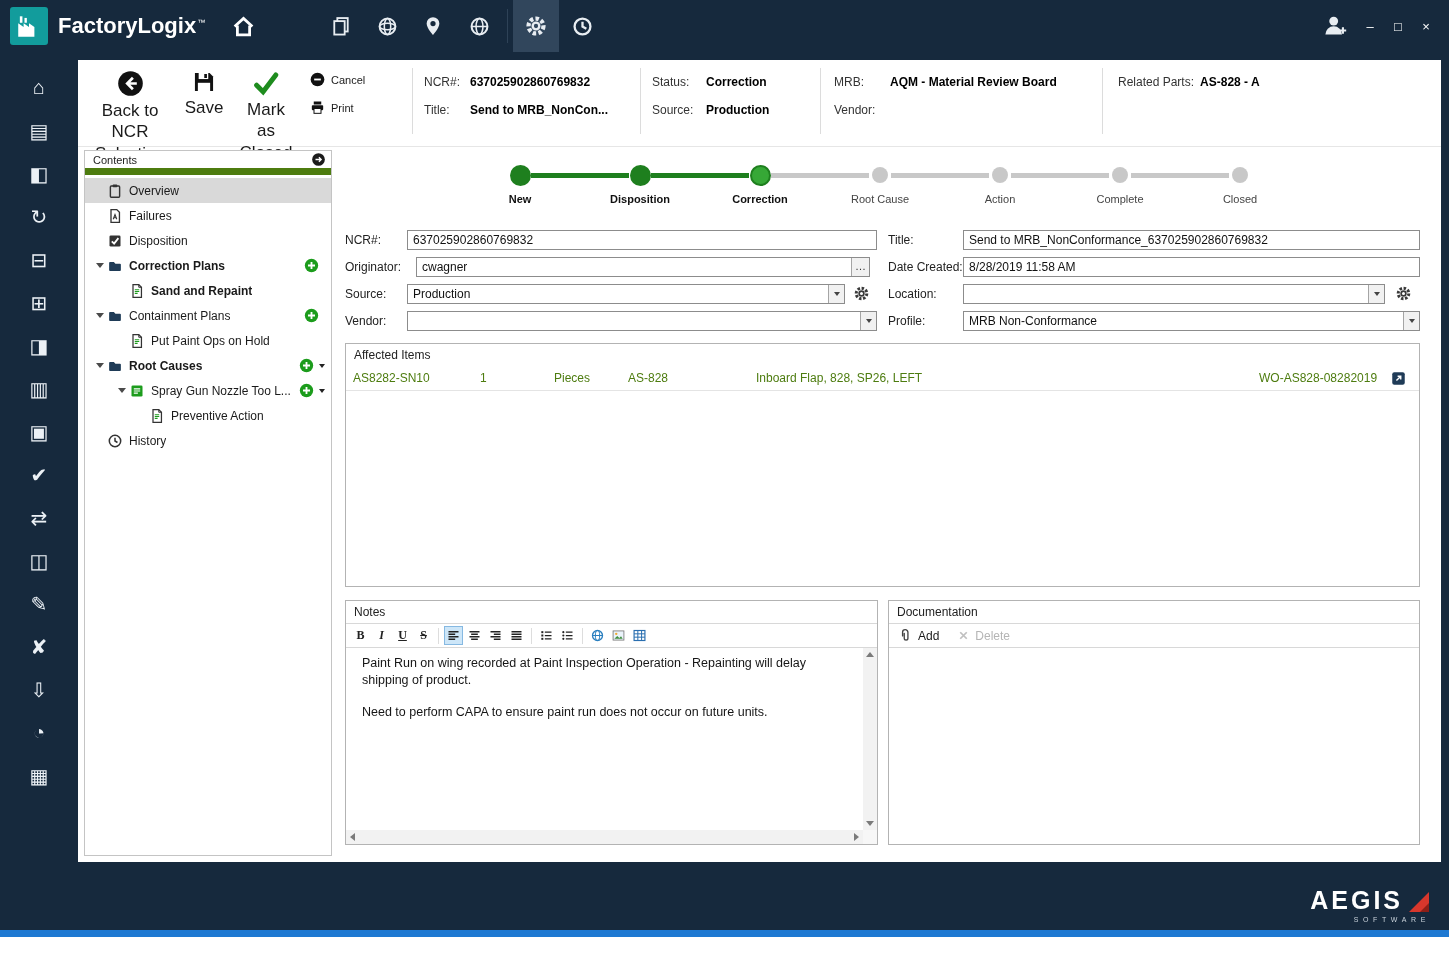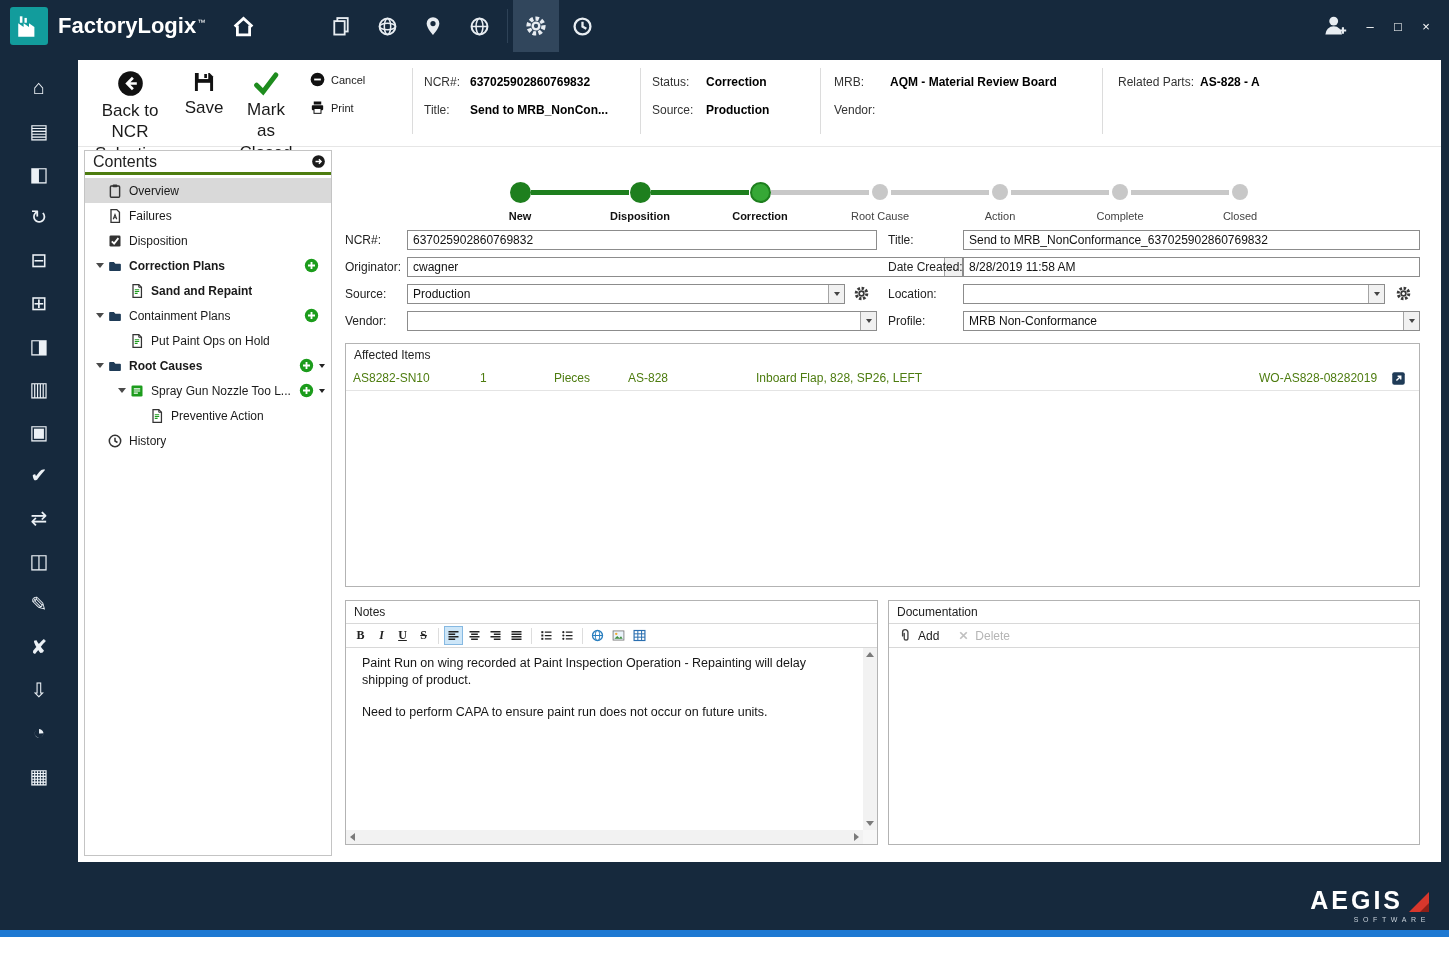--- a/index.html
+++ b/index.html
@@ -39,40 +39,40 @@
 .d1{left:334px}.d2{left:562px}.d3{left:742px}.d4{left:1024px}
 .info{position:absolute;font-size:12px;color:#333;top:8px}
 .info .row{height:28px;display:flex;align-items:center;white-space:nowrap}
 .info .lab{color:#333;flex:none}
 .info .val{font-weight:700;color:#000}
 .w42{width:46px}.w52{width:54px}.w56{width:56px}
 .info-ncr{left:346px}.info-status{left:574px}.info-mrb{left:756px}.info-related{left:1040px}
 .info-related .lab{margin-right:6px}
 
 .cpanel{position:absolute;left:6px;top:90px;width:248px;height:706px;border:1px solid #C4C4C4;background:#fff}
-.cpanel-h{height:24px;border-bottom:3px solid #4d7c0f;display:flex;align-items:center;padding:0 5px 0 8px;font-size:16px;color:#222}
+.cpanel-h{height:24px;border-bottom:7px solid #4d7c0f;display:flex;align-items:center;padding:0 5px 0 8px;font-size:11px;color:#222}
 .cpanel-h .sp{flex:1}
 .tree{padding-top:3px}
 .titem{position:relative;height:25px;display:flex;align-items:center;font-size:12px;color:#1a1a1a}
 .titem.sel{background:#D9D9D9}
 .titem .exp{width:14px;display:flex;justify-content:center;flex:none}
 .caret-d{width:0;height:0;border-left:4px solid transparent;border-right:4px solid transparent;border-top:5px solid #4a4a4a}
 .sp14{width:14px;flex:none}
 .titem .ti{flex:none;color:#333}
 .titem .ti.fold{color:#1F3B57}
 .titem .lbl{margin-left:6px;white-space:nowrap;overflow:hidden}
 .titem.b .lbl{font-weight:700}
 .lv0{padding-left:8px}.lv1{padding-left:44px}.lv1e{padding-left:30px}.lv2{padding-left:64px}
 .plus{position:absolute;right:12px;top:5px}
 .plus.c{right:17px}
 .pcaret{position:absolute;right:6px;top:11px;width:0;height:0;border-left:3.5px solid transparent;border-right:3.5px solid transparent;border-top:4.5px solid #222}
 
 .marea{position:absolute;left:267px;top:90px;width:1075px;height:712px}
 
-.stepper{position:absolute;left:115px;top:30px;width:840px;display:flex}
+.stepper{position:absolute;left:115px;top:13px;width:840px;display:flex}
 .step{width:120px;position:relative;text-align:center}
 .step .cwrap{height:24px;display:flex;align-items:center;justify-content:center}
 .step .circ{border-radius:50%}
 .step.done .circ{width:21px;height:21px;background:#1E7F1E}
 .step.cur .circ{width:21px;height:21px;background:#36A836;border:2px solid #1E7F1E}
 .step.todo .circ{width:16px;height:16px;background:#C8C8C8}
 .step::before{content:"";position:absolute;top:10px;height:5px;left:calc(-50% + 11px);width:calc(100% - 22px)}
 .step:first-child::before{display:none}
 .step.lg::before{background:#C8C8C8}
 .step.lgr::before{background:#1E7F1E}
@@ -83,21 +83,21 @@
 .fl{position:absolute;height:20px;line-height:20px;color:#222;white-space:nowrap}
 .fi{position:absolute;height:20px;border:1px solid #8C8C8C;background:#fff;line-height:18px;padding:0 5px;color:#111;white-space:nowrap;overflow:hidden}
 .fi .val{display:inline-block;max-width:100%;overflow:hidden}
 .fsel{padding-right:22px}
 .dd{position:absolute;right:0;top:0;height:18px;width:16px;background:#F1F1F1;border-left:1px solid #A5A5A5;display:flex;align-items:center;justify-content:center}
 .dda{width:0;height:0;border-left:3.5px solid transparent;border-right:3.5px solid transparent;border-top:4px solid #444}
 .fbtn{position:absolute;right:0;top:0;height:18px;width:18px;background:#F1F1F1;border-left:1px solid #A5A5A5;text-align:center;line-height:16px;font-size:11px;color:#333}
 .gearb{position:absolute;color:#3A3A3A}
 .f-ncr-l{left:0;top:0}.f-ncr{left:62px;top:0;width:470px}
 .f-title-l{left:543px;top:0}.f-title{left:618px;top:0;width:457px}
-.f-orig-l{left:0;top:27px}.f-orig{left:62px;top:27px;width:556px;padding-right:28px}
+.f-orig-l{left:0;top:27px}.f-orig{left:71px;top:27px;width:454px;padding-right:28px}
 .f-date-l{left:543px;top:27px}.f-date{left:618px;top:27px;width:457px}
 .f-src-l{left:0;top:54px}.f-src{left:62px;top:54px;width:438px}
 .gear1{left:508px;top:55px}
 .f-loc-l{left:543px;top:54px}.f-loc{left:618px;top:54px;width:422px}
 .gear2{left:1050px;top:55px}
 .f-ven-l{left:0;top:81px}.f-ven{left:62px;top:81px;width:470px}
 .f-prof-l{left:543px;top:81px}.f-prof{left:618px;top:81px;width:457px}
 
 .aitems{position:absolute;left:0;top:193px;width:1075px;height:244px;border:1px solid #B3B3B3;background:#fff}
 .gtitle{height:22px;line-height:22px;padding-left:8px;font-size:12px;color:#222}

